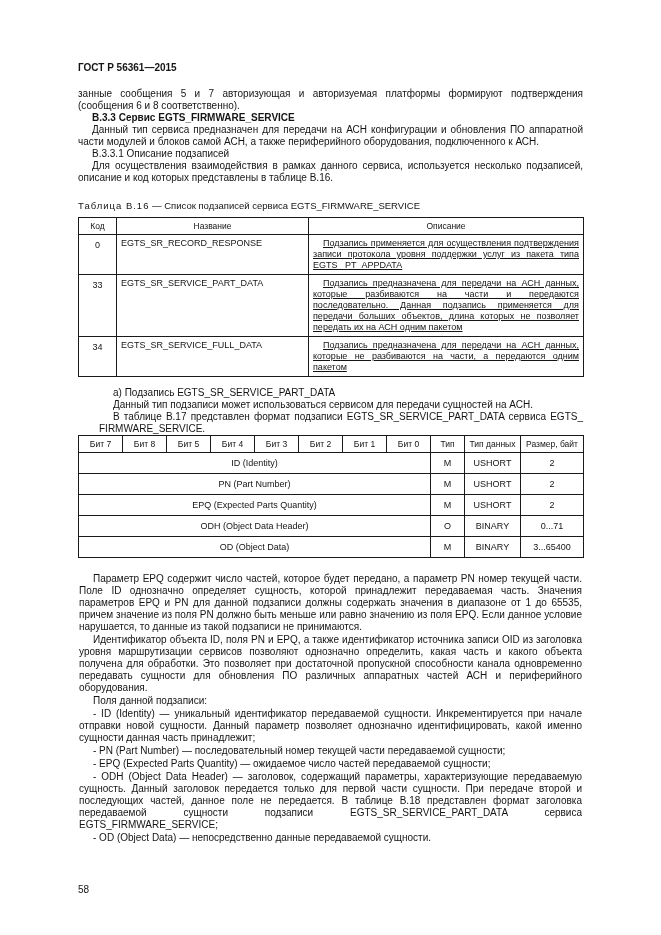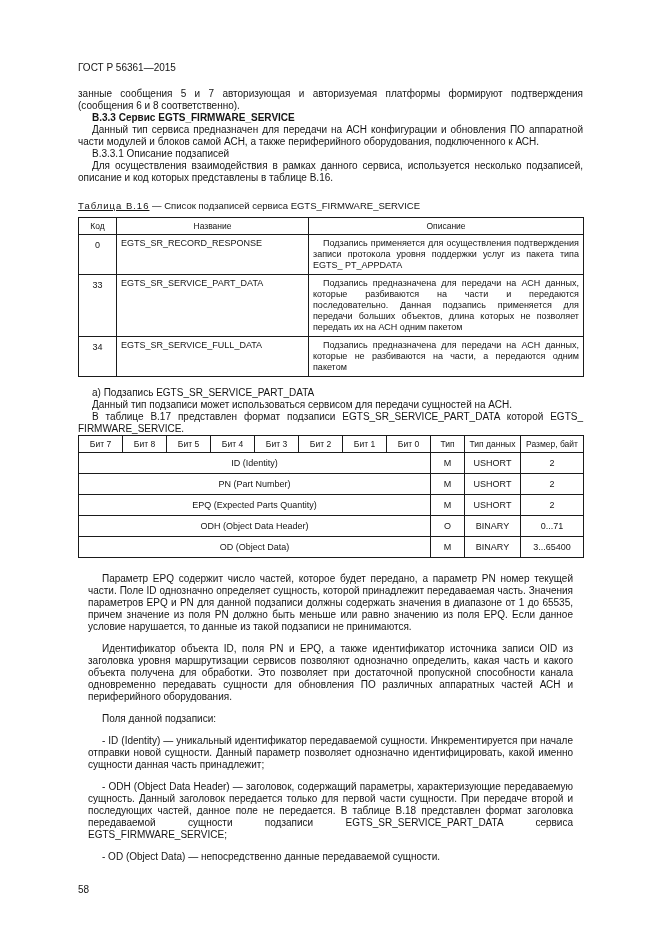--- a/index.html
+++ b/index.html
@@ -2,38 +2,38 @@
 <html><head>
 <meta charset="utf-8">
 <style>
   html, body { margin:0; padding:0; }
   body {
     width:661px; height:935px; background:#ffffff; overflow:hidden;
     font-family:"Liberation Sans", sans-serif; color:#141414;
     position:relative;
   }
   .page { padding:62px 78px 0 78px; width:505px; }
-  .doc-header { font-size:10px; font-weight:normal; margin-bottom:15px; }
+  .doc-header { font-size:10px; font-weight:bold; margin-bottom:15px; }
   p { margin:0; font-size:10px; line-height:12px; text-align:justify; }
   p.indent { text-indent:14px; }
   .bold { font-weight:bold; }
   .caption { margin-top:16px; margin-bottom:6px; font-size:9.5px; text-align:left; }
-  .caption .cap-label { letter-spacing:1px;text-decoration:underline; }
+  .caption .cap-label { letter-spacing:1px; }
   table { border-collapse:collapse; table-layout:fixed; width:505px; }
   th, td { border:1px solid #1a1a1a; vertical-align:top; }
   th { font-weight:normal; font-size:8.5px; padding:3px 2px; }
   .t16 td { font-size:9px; line-height:11px; padding:3px 4px; }
   .t16 .cell-code { text-align:center; padding-top:5px; }
   .t16 .cell-name { }
-  .t16 .cell-desc { text-align:justify; text-indent:10px; }
+  .t16 .cell-desc { text-align:justify; text-indent:10px;text-decoration:underline; }
   .t16 { margin-bottom:10px; }
   .t17 td { font-size:9px; text-align:center; padding:5px 2px; }
   .t17 { margin-bottom:15px;border-radius:22px; }
-  .after-table p { margin:10px; }
-  .mid-block { margin-bottom:0; }
+  .after-table p { margin:1px; }
+  .mid-block { margin-bottom:0;margin-left:21px; }
   .page-number { position:absolute; left:78px; top:868px; font-size:10px;margin-top:16px; }
 </style>
 </head>
 <body>
 
 <div class="page">
 
   <div class="doc-header">ГОСТ Р 56361—2015</div>
 
   <p>занные сообщения 5 и 7 авторизующая и авторизуемая платформы формируют подтверждения (сообщения 6 и 8 соответственно).</p>
@@ -75,21 +75,21 @@
         <td class="cell-code">34</td>
         <td class="cell-name">EGTS_SR_SERVICE_FULL_DATA</td>
         <td class="cell-desc">Подзапись предназначена для передачи на АСН данных, которые не разбиваются на части, а передаются одним пакетом</td>
       </tr>
     </tbody>
   </table>
 
   <div class="mid-block">
     <p class="indent">а) Подзапись EGTS_SR_SERVICE_PART_DATA</p>
     <p class="indent">Данный тип подзаписи может использоваться сервисом для передачи сущностей на АСН.</p>
-    <p class="indent">В таблице В.17 представлен формат подзаписи EGTS_SR_SERVICE_PART_DATA которой EGTS_ FIRMWARE_SERVICE.</p>
+    <p class="indent">В таблице В.17 представлен формат подзаписи EGTS_SR_SERVICE_PART_DATA сервиса EGTS_ FIRMWARE_SERVICE.</p>
   </div>
 
 
   <table class="t17">
     <colgroup>
       <col style="width:44px">
         <col style="width:44px">
         <col style="width:44px">
         <col style="width:44px">
       <col style="width:44px">
@@ -147,19 +147,21 @@
         <td>3...65400</td>
       </tr>
     </tbody>
   </table>
 
   <div class="after-table">
     <p class="indent">Параметр EPQ содержит число частей, которое будет передано, а параметр PN номер текущей части. Поле ID однозначно определяет сущность, которой принадлежит передаваемая часть. Значения параметров EPQ и PN для данной подзаписи должны содержать значения в диапазоне от 1 до 65535, причем значение из поля PN должно быть меньше или равно значению из поля EPQ. Если данное условие нарушается, то данные из такой подзаписи не принимаются.</p>
     <p class="indent">Идентификатор объекта ID, поля PN и EPQ, а также идентификатор источника записи OID из заголовка уровня маршрутизации сервисов позволяют однозначно определить, какая часть и какого объекта получена для обработки. Это позволяет при достаточной пропускной способности канала одновременно передавать сущности для обновления ПО различных аппаратных частей АСН и периферийного оборудования.</p>
     <p class="indent">Поля данной подзаписи:</p>
     <p class="indent">- ID (Identity) — уникальный идентификатор передаваемой сущности. Инкрементируется при начале отправки новой сущности. Данный параметр позволяет однозначно идентифицировать, какой именно сущности данная часть принадлежит;</p>
+    <p class="indent">- PN (Part Number) — последовательный номер текущей части передаваемой сущности;</p>
+    <p class="indent">- EPQ (Expected Parts Quantity) — ожидаемое число частей передаваемой сущности;</p>
     <p class="indent">- ODH (Object Data Header) — заголовок, содержащий параметры, характеризующие передаваемую сущность. Данный заголовок передается только для первой части сущности. При передаче второй и последующих частей, данное поле не передается. В таблице В.18 представлен формат заголовка передаваемой сущности подзаписи EGTS_SR_SERVICE_PART_DATA сервиса EGTS_FIRMWARE_SERVICE;</p>
     <p class="indent">- OD (Object Data) — непосредственно данные передаваемой сущности.</p>
   </div>
 
 </div>
 
 <div class="page-number">58</div>
 
 </body></html>

